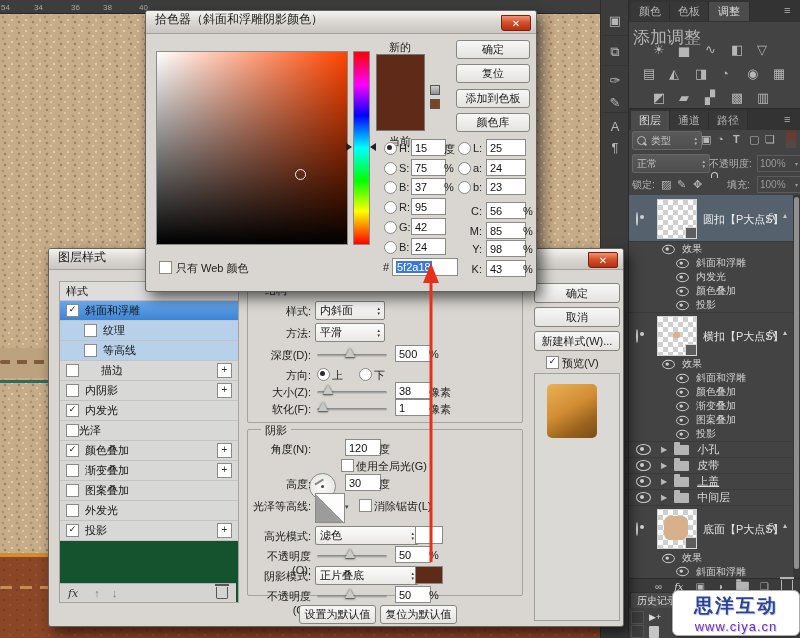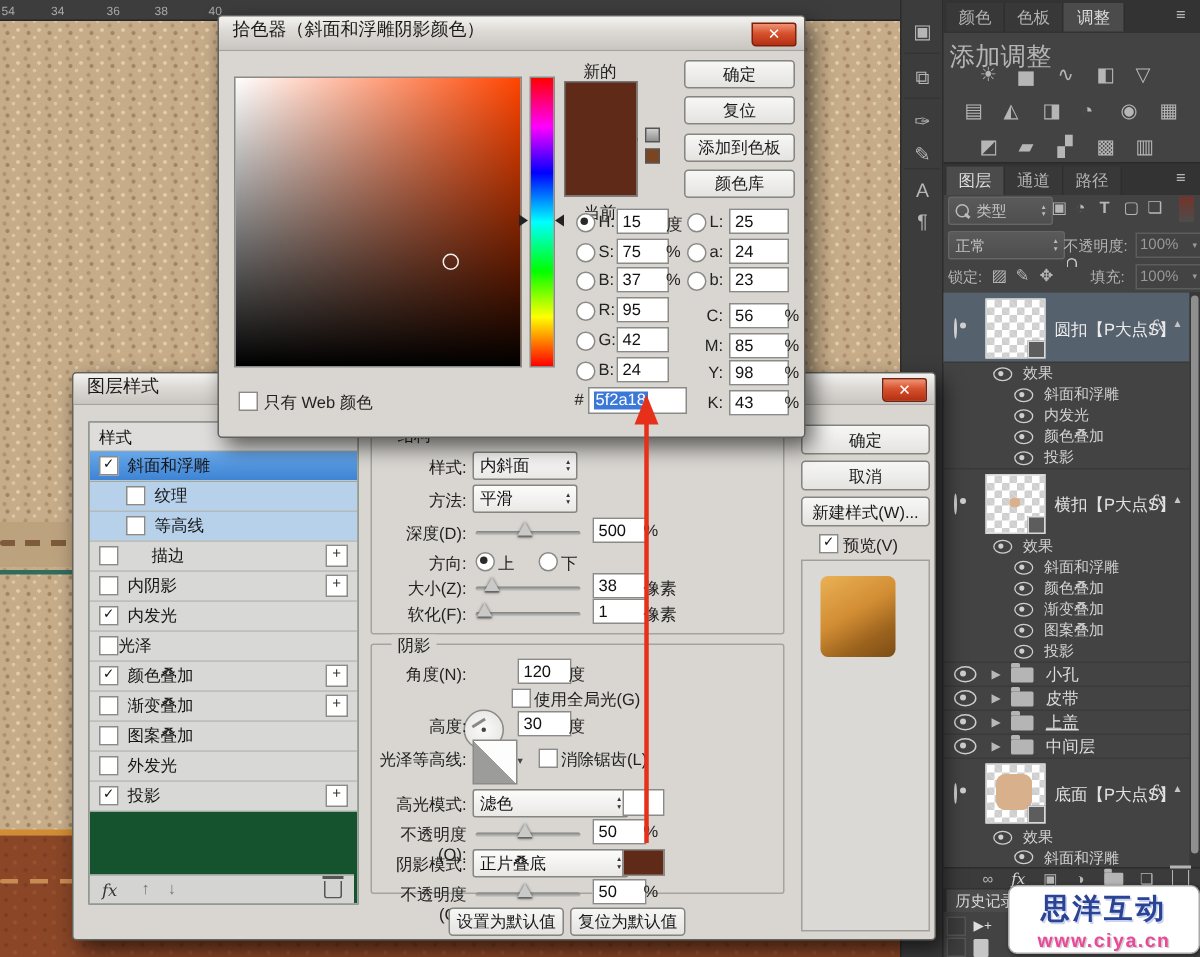--- a/index.html
+++ b/index.html
@@ -626,16 +626,16 @@
     </div>
   </div>
 
   <svg class="a" style="left:0;top:0;width:800px;height:638px;z-index:60;pointer-events:none">
     <line x1="431" y1="562" x2="431" y2="281" stroke="#e6301a" stroke-width="3"></line>
     <polygon points="431,263 423,283 439,283" fill="#e6301a"></polygon>
   </svg>
 
   <div class="a" style="left:672px;top:590px;width:126px;height:44px;background:#fff;border:1px solid #aaa;border-radius:6px;z-index:50;box-shadow:1px 1px 3px rgba(0,0,0,.4);text-align:center">
     <div style="font-size:19px;font-weight:bold;color:#2b4394;letter-spacing:2px;margin-top:2px;text-shadow:1px 1px 0 #c9d2ee">思洋互动</div>
-    <div style="font-size:13px;font-weight:bold;color:#ec4899;letter-spacing:1px;text-shadow:1px 1px 0 #cfcfcf">www.ciya.cn</div>
+    <div style="font-size:13px;font-weight:normal;color:#6d28d9;letter-spacing:1px;text-shadow:1px 1px 0 #cfcfcf">www.ciya.cn</div>
   </div>
 
 </div>
 
 </body></html>

